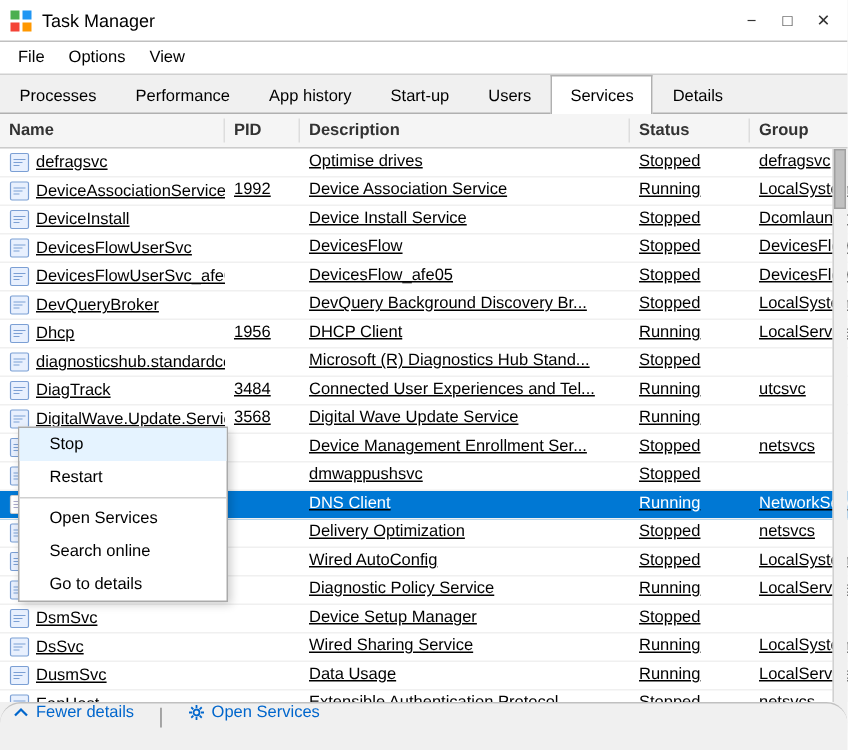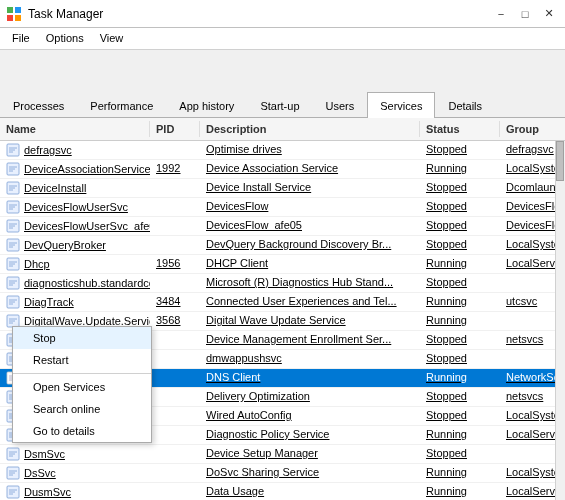--- a/index.html
+++ b/index.html
@@ -60,21 +60,20 @@
       cursor: pointer;
       font-size: 11px;
       color: #000;
       text-align: center;
     }
     .tabs-bar {
       background: #f0f0f0;
       display: flex;
       border-bottom: 1px solid #b0b0b0;
       height: 26px;
-      margin-top: 42px;
     }
     .tab {
       padding: 4px 12px;
       cursor: pointer;
       font-size: 11px;
       border: 1px solid transparent;
       border-bottom: none;
       margin-bottom: -1px;
       display: flex;
       align-items: center;
@@ -477,21 +476,21 @@
   </div>
         <div class="table-row">
     <div class="td service-name">
             <svg class="service-icon" viewBox="0 0 14 14" xmlns="http://www.w3.org/2000/svg">
     <rect x="1" y="1" width="12" height="12" rx="1" fill="#e8f0fe" stroke="#7b9fd4" stroke-width="0.8"></rect>
     <path d="M3 5h8M3 7h6M3 9h4" stroke="#7b9fd4" stroke-width="0.8"></path>
   </svg>
             <span>DsSvc</span>
           </div>
     <div class="td"></div>
-    <div class="td">DoSvc Sharing Service</div>
+    <div class="td">Wired Sharing Service</div>
     <div class="td">Running</div>
     <div class="td">LocalSystemN...</div>
   </div>
         <div class="table-row">
     <div class="td service-name">
             <svg class="service-icon" viewBox="0 0 14 14" xmlns="http://www.w3.org/2000/svg">
     <rect x="1" y="1" width="12" height="12" rx="1" fill="#e8f0fe" stroke="#7b9fd4" stroke-width="0.8"></rect>
     <path d="M3 5h8M3 7h6M3 9h4" stroke="#7b9fd4" stroke-width="0.8"></path>
   </svg>
             <span>DusmSvc</span>

